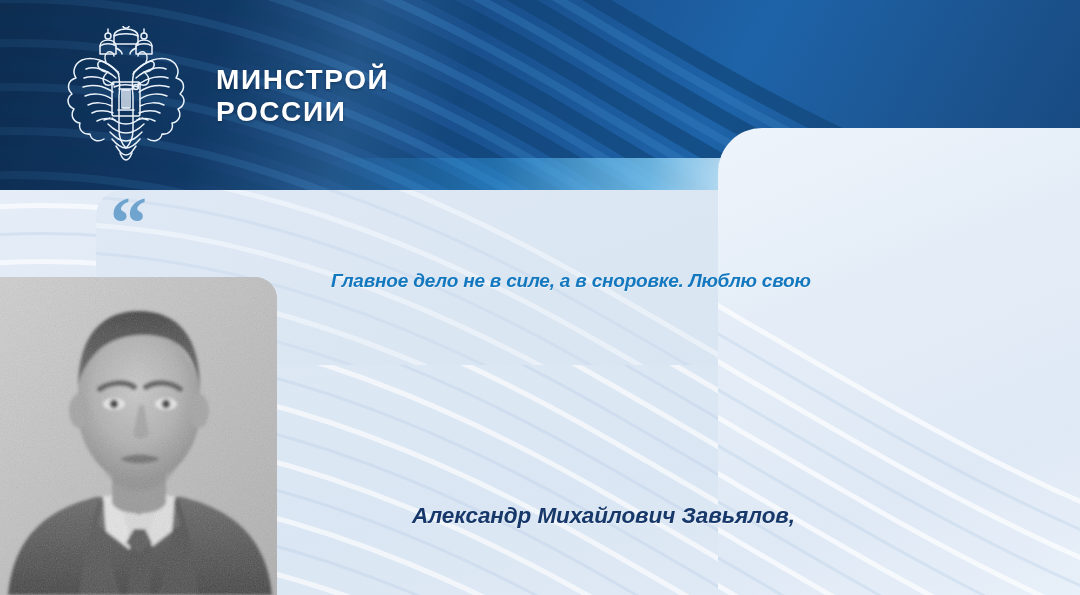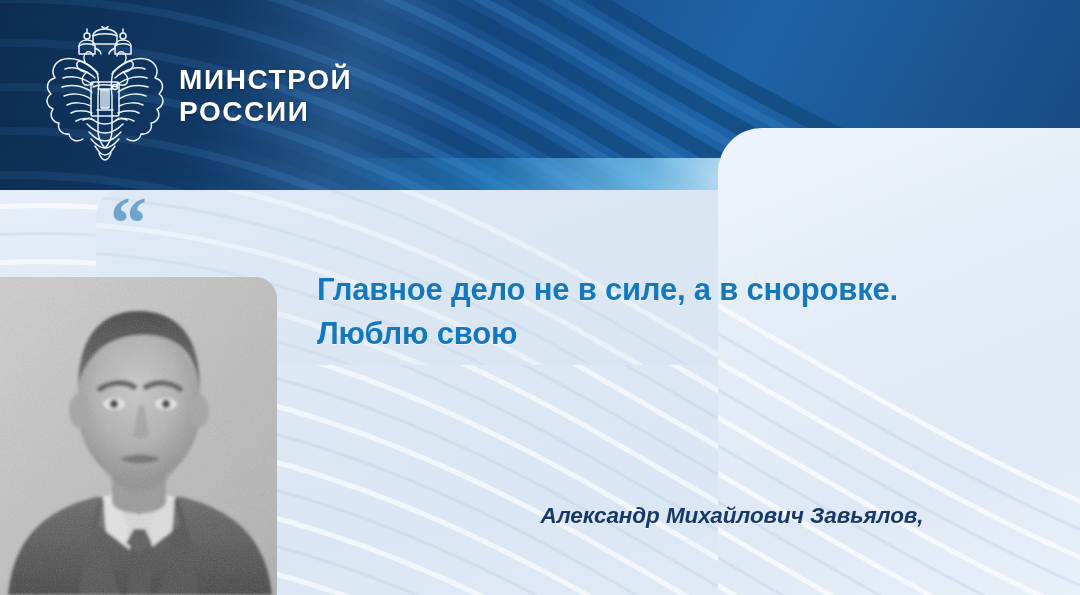--- a/index.html
+++ b/index.html
@@ -126,53 +126,54 @@
     border-top-right-radius: 22px;
     overflow: hidden;
     background: #b9b9b7;
     filter: grayscale(1) contrast(1.05);
   }
   #photo svg { display: block; width: 277px; height: 318px; }
 
   
   #brand {
     position: absolute;
-    left: 43px; top: 26px;
+    left: 64px; top: 26px;
     display: flex;
     align-items: center;
-    gap: 12px;
+    gap: 28px;
   }
   #emblem { width: 124px; height: 140px; display: block; }
   #wordmark {
     color: #ffffff;
     font-weight: 700;
     font-size: 28px;
     line-height: 1.14;
     letter-spacing: 1.6px;
     text-shadow: 0 1px 3px rgba(4,22,44,0.45);
   }
   #wordmark .l2 { display: block; }
 
   
   #quote-text {
     position: absolute;
-    left: 317px; top: 268px;
+    left: 331px; top: 268px;
     width: 700px;
     color: #1478be;
     font-weight: 700;
-    font-size: 31px;
+    font-style: italic;
+    font-size: 19px;
     line-height: 1.42;
     letter-spacing: -0.2px;
     text-shadow: 0 1px 1px rgba(255,255,255,0.55);
   }
   #attribution {
     position: absolute;
     right: 28px; top: 500px;
     width: 640px;
-    text-align: center;
+    text-align: left;
     color: #17386a;
     font-weight: 700;
     font-style: italic;
     font-size: 22.5px;
     line-height: 1.38;
     letter-spacing: -0.1px;
     text-shadow: 0 1px 1px rgba(255,255,255,0.6);
   }
   #attribution .line { display: block; }
 </style>

